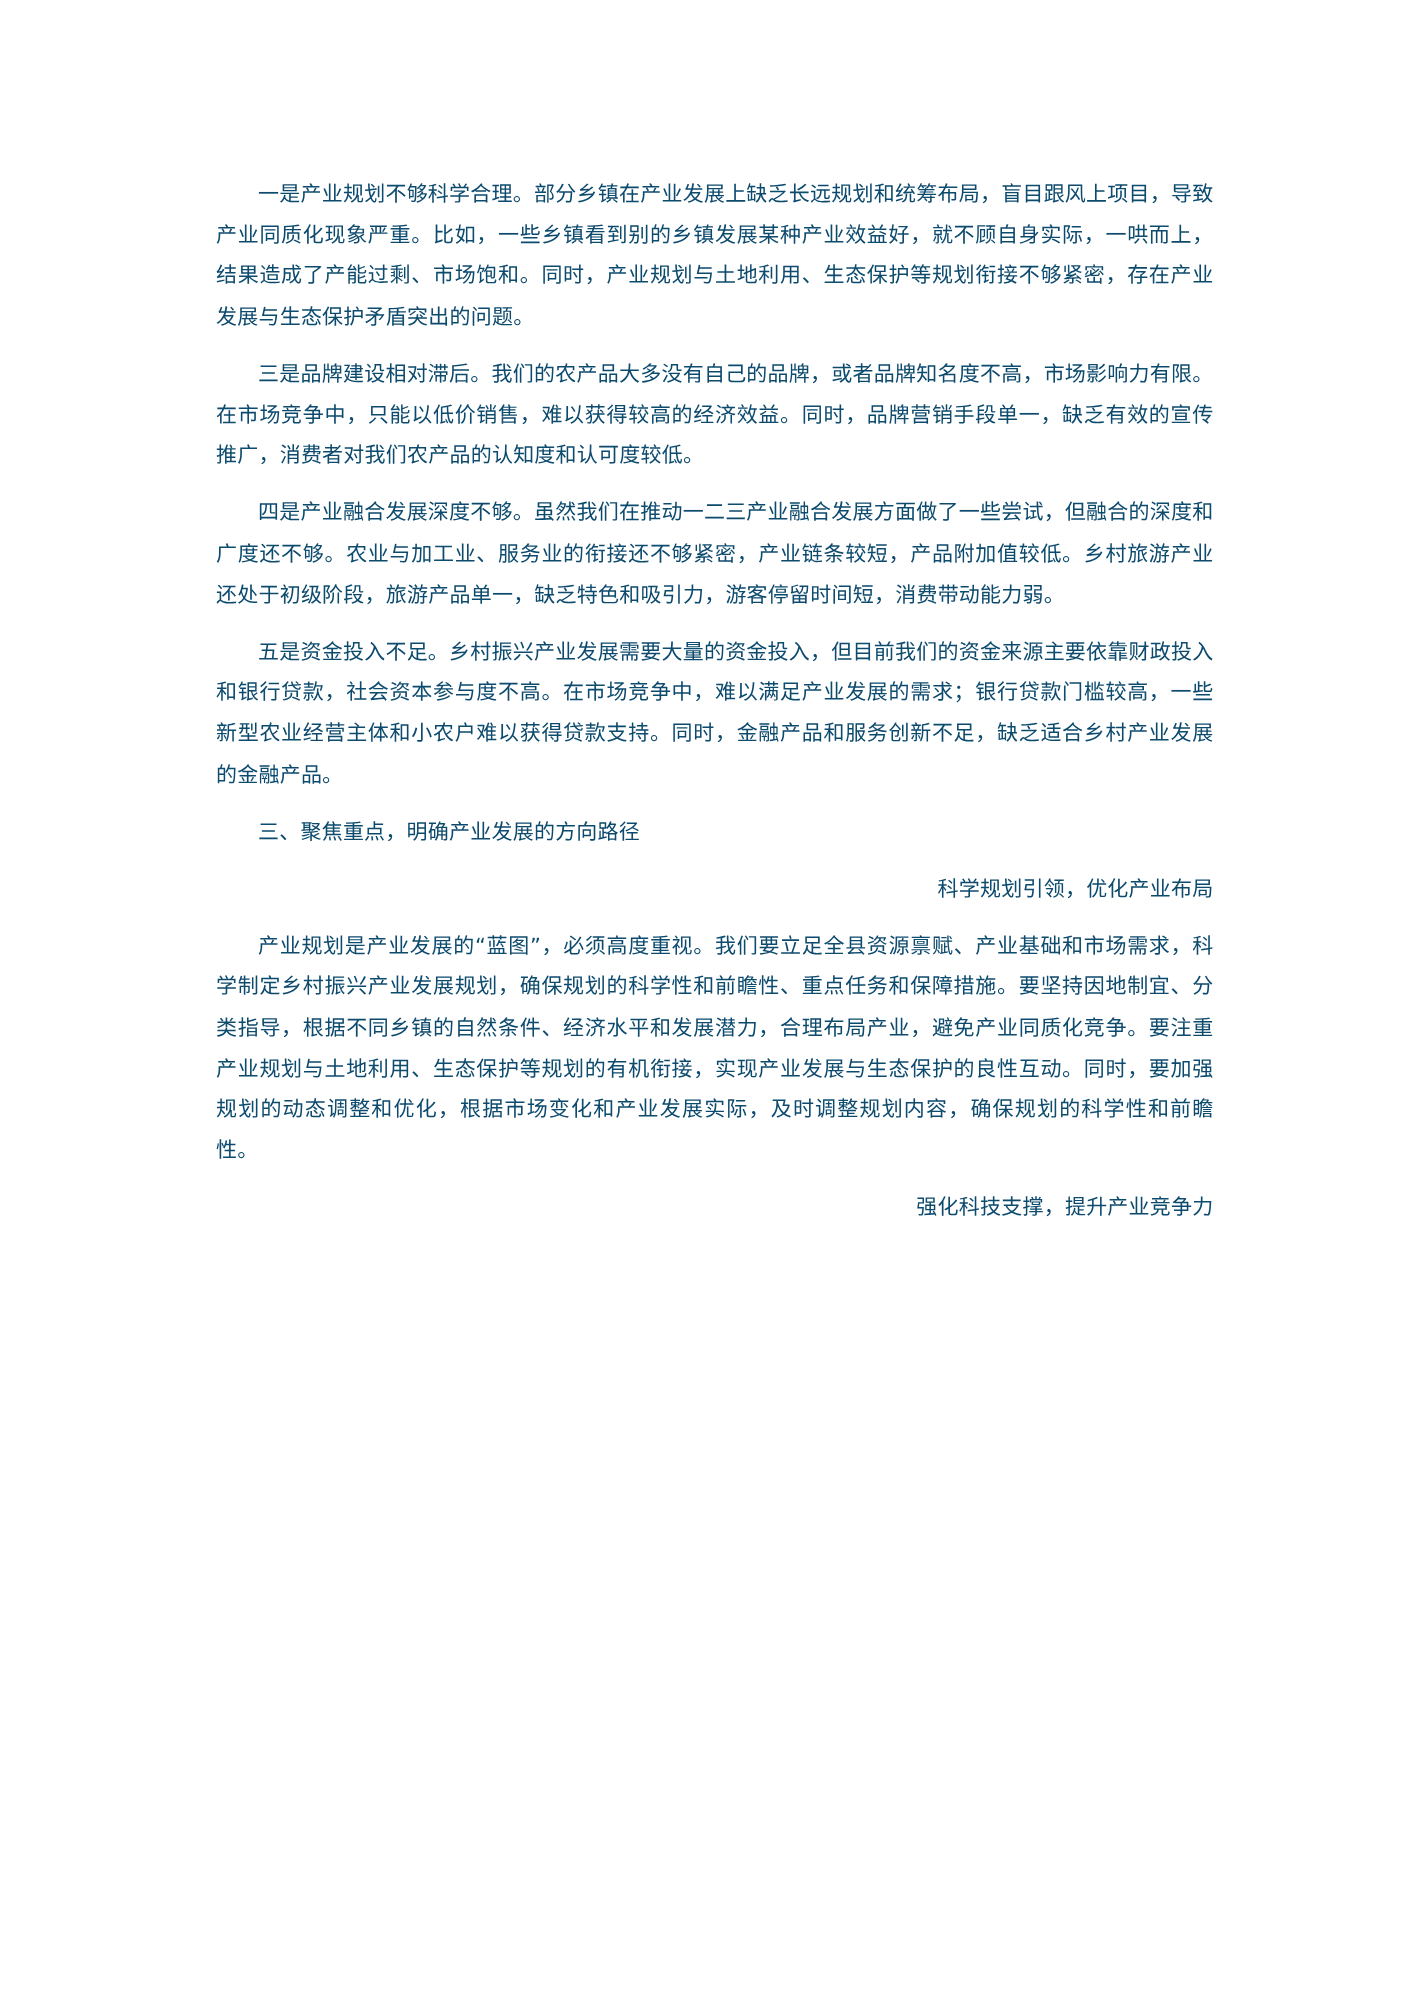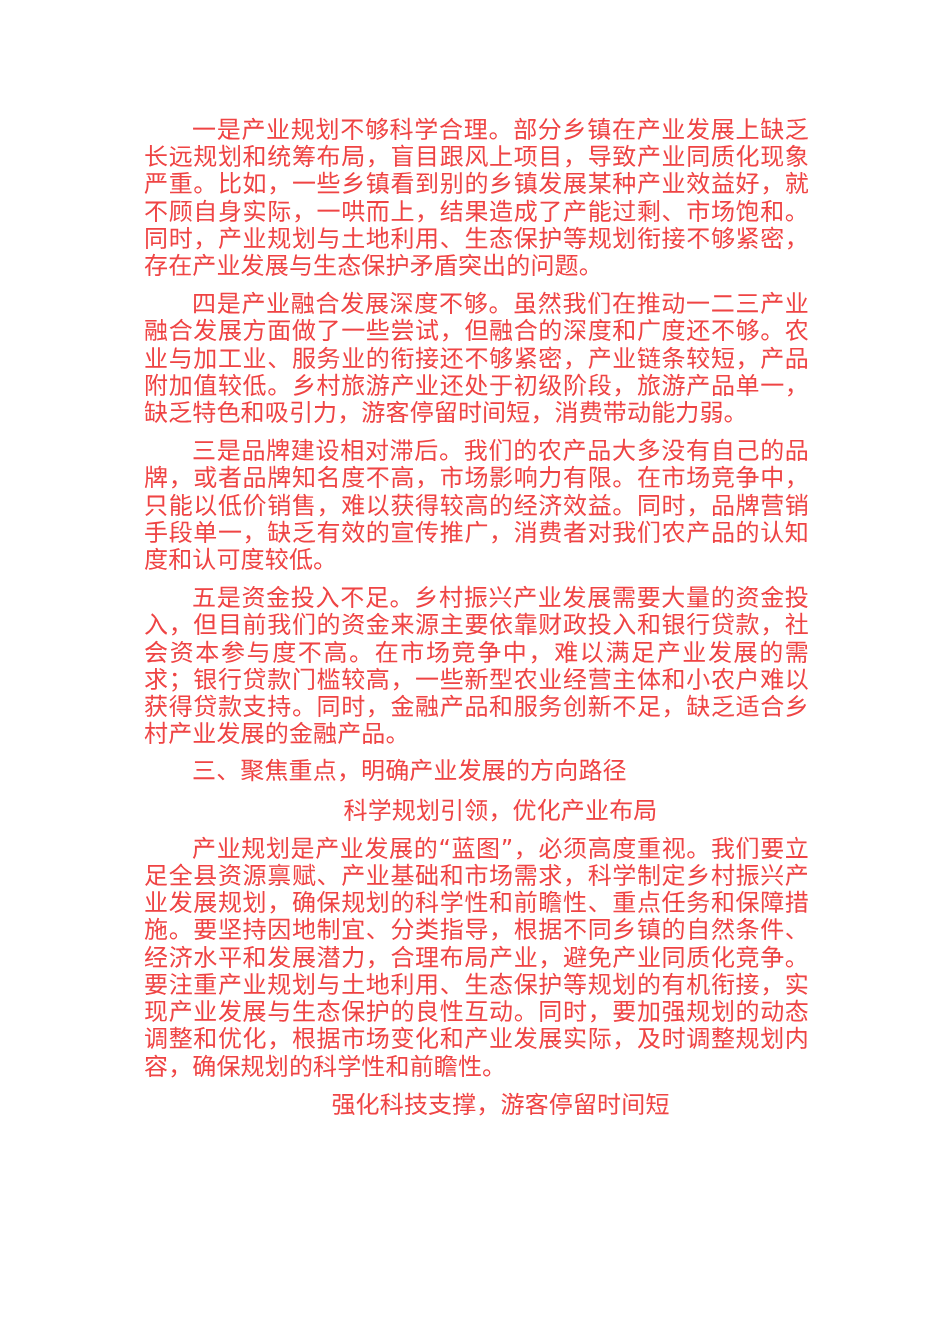--- a/index.html
+++ b/index.html
@@ -20,65 +20,64 @@
 
   .doc-body {
     position: absolute;
     left: 144px;
     top: 117px;
     width: 665px;
   }
 
   .para {
     font-family: "DejaVu Sans", "Liberation Sans", sans-serif;
-    font-size: 24px;
+    font-size: 14px;
     line-height: 27.2px;
-    color: #ef4444;
+    color: #0c4a6e;
     text-align: justify;
     text-justify: inter-character;
     text-indent: 2em;
     margin: 0 0 11px 0;
     letter-spacing: 0.15px;
     word-break: break-all;
     -webkit-font-smoothing: antialiased;
   }
 
   .para.heading {
     text-indent: 2em;
     text-align: left;
-    font-family: Liberation Mono, monospace;
   }
 
   .para.subheading {
     text-indent: 2em;
-    text-align: center;
+    text-align: right;
   }
 
   .para:last-child {
     margin-bottom: 0;
   }
 </style>
 </head>
 <body>
 
 <div class="page">
   <div class="doc-body">
 
     <p class="para">一是产业规划不够科学合理。部分乡镇在产业发展上缺乏长远规划和统筹布局，盲目跟风上项目，导致产业同质化现象严重。比如，一些乡镇看到别的乡镇发展某种产业效益好，就不顾自身实际，一哄而上，结果造成了产能过剩、市场饱和。同时，产业规划与土地利用、生态保护等规划衔接不够紧密，存在产业发展与生态保护矛盾突出的问题。</p>
 
 
+    <p class="para">三是品牌建设相对滞后。我们的农产品大多没有自己的品牌，或者品牌知名度不高，市场影响力有限。在市场竞争中，只能以低价销售，难以获得较高的经济效益。同时，品牌营销手段单一，缺乏有效的宣传推广，消费者对我们农产品的认知度和认可度较低。</p>
+
     <p class="para">四是产业融合发展深度不够。虽然我们在推动一二三产业融合发展方面做了一些尝试，但融合的深度和广度还不够。农业与加工业、服务业的衔接还不够紧密，产业链条较短，产品附加值较低。乡村旅游产业还处于初级阶段，旅游产品单一，缺乏特色和吸引力，游客停留时间短，消费带动能力弱。</p>
-
-    <p class="para">三是品牌建设相对滞后。我们的农产品大多没有自己的品牌，或者品牌知名度不高，市场影响力有限。在市场竞争中，只能以低价销售，难以获得较高的经济效益。同时，品牌营销手段单一，缺乏有效的宣传推广，消费者对我们农产品的认知度和认可度较低。</p>
 
     <p class="para">五是资金投入不足。乡村振兴产业发展需要大量的资金投入，但目前我们的资金来源主要依靠财政投入和银行贷款，社会资本参与度不高。在市场竞争中，难以满足产业发展的需求；银行贷款门槛较高，一些新型农业经营主体和小农户难以获得贷款支持。同时，金融产品和服务创新不足，缺乏适合乡村产业发展的金融产品。</p>
 
     <p class="para heading">三、聚焦重点，明确产业发展的方向路径</p>
 
 
     <p class="para subheading">科学规划引领，优化产业布局</p>
 
     <p class="para">产业规划是产业发展的“蓝图”，必须高度重视。我们要立足全县资源禀赋、产业基础和市场需求，科学制定乡村振兴产业发展规划，确保规划的科学性和前瞻性、重点任务和保障措施。要坚持因地制宜、分类指导，根据不同乡镇的自然条件、经济水平和发展潜力，合理布局产业，避免产业同质化竞争。要注重产业规划与土地利用、生态保护等规划的有机衔接，实现产业发展与生态保护的良性互动。同时，要加强规划的动态调整和优化，根据市场变化和产业发展实际，及时调整规划内容，确保规划的科学性和前瞻性。</p>
 
-    <p class="para subheading">强化科技支撑，游客停留时间短</p>
+    <p class="para subheading">强化科技支撑，提升产业竞争力</p>
 
   </div>
 </div>
 
 </body></html>

